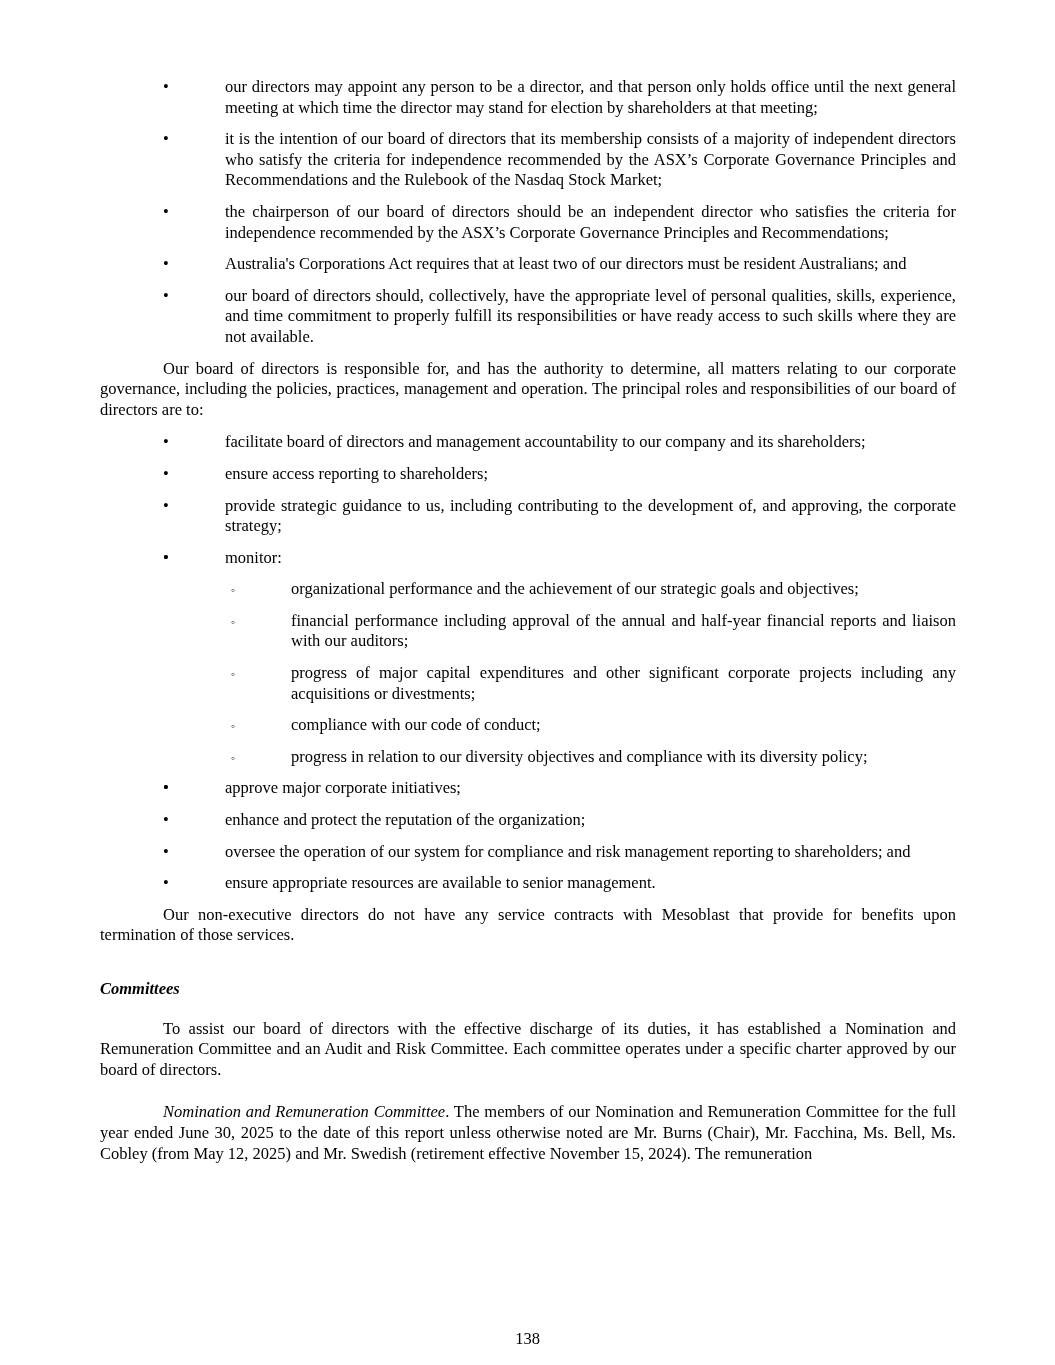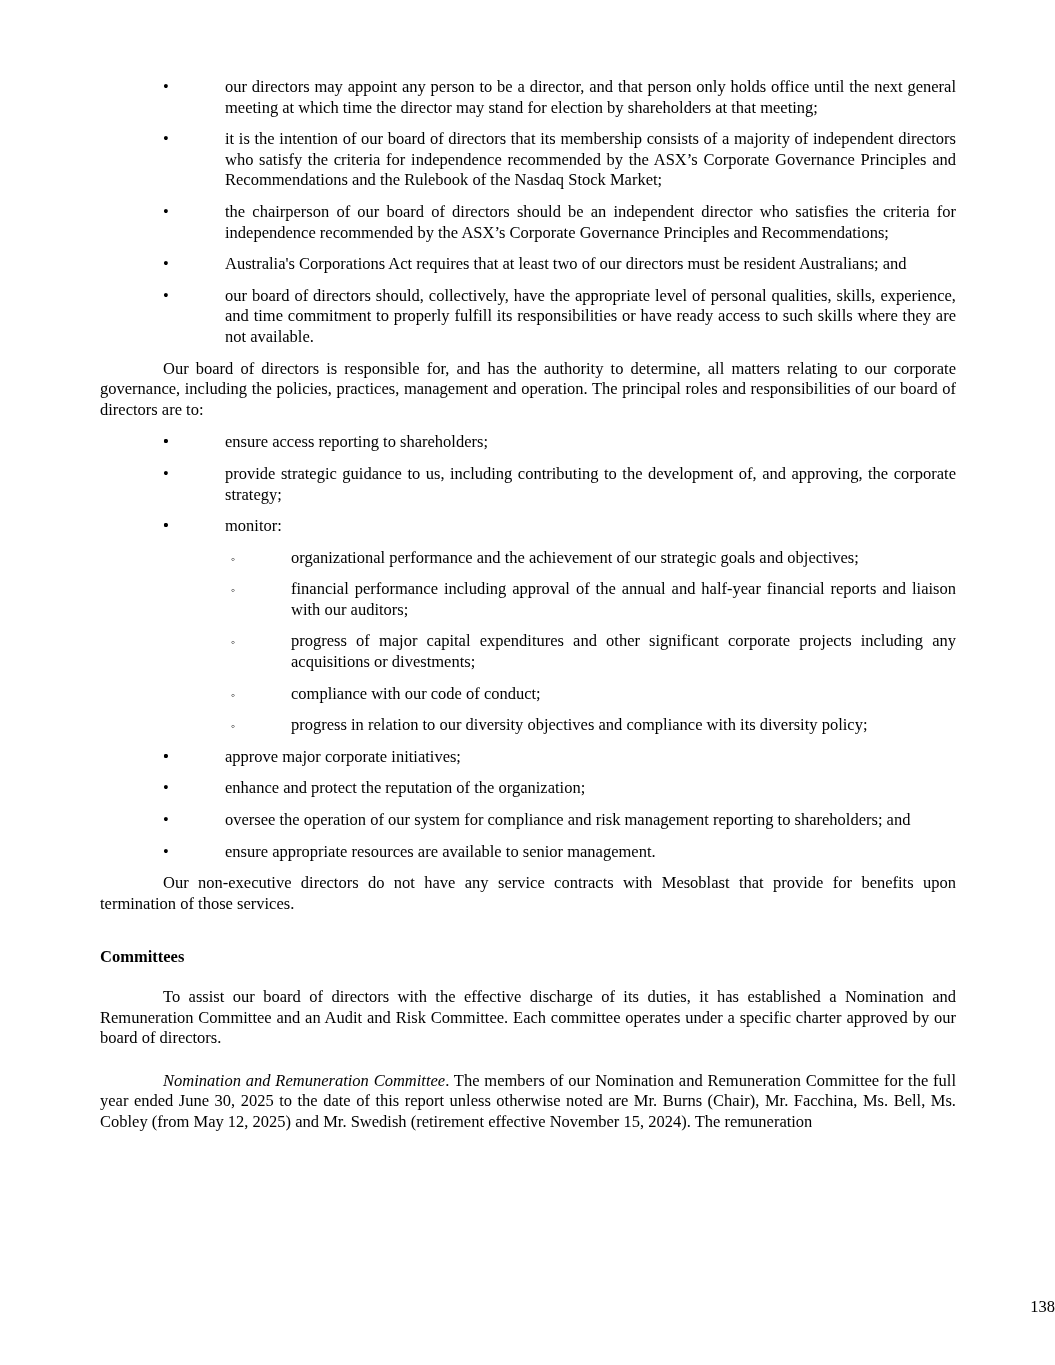--- a/index.html
+++ b/index.html
@@ -65,29 +65,30 @@
     margin: 0;
     text-indent: 63px;
     text-align: justify;
   }
   p.p-board    { margin-bottom: 12px; }
   p.p-nonexec  { margin-bottom: 33px; font-family: Liberation Serif, serif; }
   p.p-comm     { margin-bottom: 22px; margin-top: 19px; }
   p.p-nom      { margin-bottom: 8px; }
   .heading {
     font-weight: bold;
+    font-style: italic;
     margin: 0 0 14px 0;
   }
   .ital { font-style: italic; }
   .page-number {
     position: absolute;
     left: 0;
-    top: 1297px;
+    top: 1329px;
     width: 100%;
-    text-align: right;
+    text-align: center;
   }
 </style>
 </head>
 <body>
 
 <div class="page">
   <div class="content">
 
     <ul class="blist l1">
       <li class="li1">
@@ -110,20 +111,21 @@
         <span class="m1">•</span>
         <span>our board of directors should, collectively, have the appropriate level of personal qualities, skills, experience, and time commitment to properly fulfill its responsibilities or have ready access to such skills where they are not available.</span>
       </li>
     </ul>
 
     <p class="para p-board">Our board of directors is responsible for, and has the authority to determine, all matters relating to our corporate governance, including the policies, practices, management and operation. The principal roles and responsibilities of our board of directors are to:</p>
 
     <ul class="blist l2">
       <li class="li1">
         <span class="m1">•</span>
+        <span>facilitate board of directors and management accountability to our company and its shareholders;</span>
       </li>
       <li class="li1">
         <span class="m1">•</span>
         <span>ensure access reporting to shareholders;</span>
       </li>
       <li class="li1">
         <span class="m1">•</span>
         <span>provide strategic guidance to us, including contributing to the development of, and approving, the corporate strategy;</span>
       </li>
       <li class="li1">

